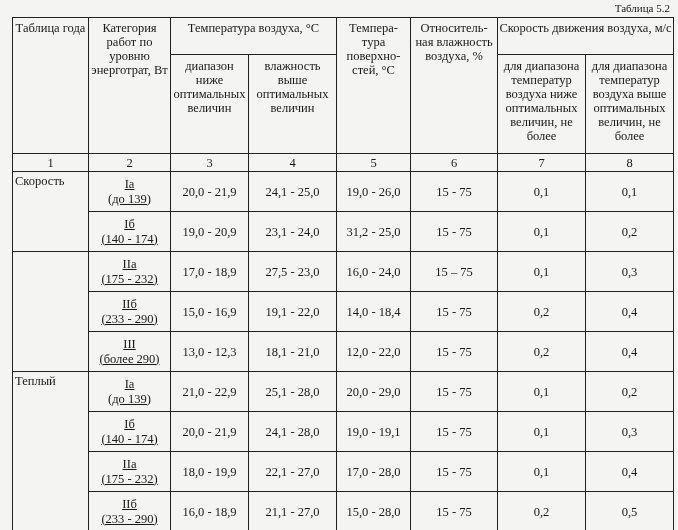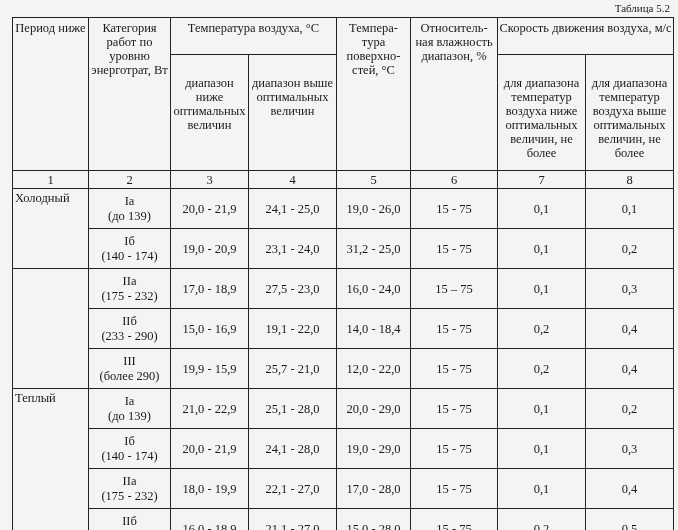--- a/index.html
+++ b/index.html
@@ -23,73 +23,73 @@
     line-height:14px;
   }
   td, th {
     border:1.3px solid #222;
     text-align:center;
     vertical-align:top;
     padding:2px 1px;
     font-weight:normal;
   }
   .hdr-top th { height:31px; padding-top:3px; }
-  .hdr-sub th { height:92px; padding-top:21px; }
+  .hdr-sub th { height:92px; padding-top:4px; }
   .num td { height:15px; padding:1px; vertical-align:middle; }
   .data td { height:35px; vertical-align:middle; }
   .data td.period { text-align:left; vertical-align:top; padding:2px 2px; }
-  .data td.cat { line-height:15px; }
+  .data td.cat { line-height:15px;text-decoration:underline; }
   .period-empty { }
 </style>
 </head>
 <body>
 
 <div class="caption">Таблица 5.2</div>
 
 <table>
   <colgroup>
     <col style="width:76px">
       <col style="width:82px">
       <col style="width:78px">
       <col style="width:88px">
     <col style="width:74px">
       <col style="width:87px">
       <col style="width:88px">
       <col style="width:88px">
   </colgroup>
   <thead>
     <tr class="hdr-top">
-      <th rowspan="2">Период ниже</th>
+      <th rowspan="2">Таблица года</th>
       <th rowspan="2">Категория работ по уровню энерготрат, Вт</th>
       <th colspan="2">Температура воздуха, °С</th>
       <th rowspan="2">Темпера-тура поверхно-стей, °С</th>
-      <th rowspan="2">Относитель-ная влажность диапазон, %</th>
+      <th rowspan="2">Относитель-ная влажность воздуха, %</th>
       <th colspan="2">Скорость движения воздуха, м/с</th>
     </tr>
     <tr class="hdr-sub">
       <th>диапазон ниже оптимальных величин</th>
-      <th>диапазон выше оптимальных величин</th>
+      <th>влажность выше оптимальных величин</th>
       <th>для диапазона температур воздуха ниже оптимальных величин, не более</th>
       <th>для диапазона температур воздуха выше оптимальных величин, не более</th>
     </tr>
     <tr class="num">
       <td>1</td>
       <td>2</td>
       <td>3</td>
       <td>4</td>
       <td>5</td>
       <td>6</td>
       <td>7</td>
       <td>8</td>
     </tr>
   </thead>
   <tbody>
 
     <tr class="data">
-      <td rowspan="2" class="period">Холодный</td>
+      <td rowspan="2" class="period">Скорость</td>
       <td class="cat"><span>Iа</span><br><span>(до 139)</span></td>
       <td>20,0 - 21,9</td>
       <td>24,1 - 25,0</td>
       <td>19,0 - 26,0</td>
       <td>15 - 75</td>
       <td>0,1</td>
       <td>0,1</td>
     </tr>
     <tr class="data">
       <td class="cat"><span>Iб</span><br><span>(140 - 174)</span></td>
@@ -114,43 +114,43 @@
       <td class="cat"><span>IIб</span><br><span>(233 - 290)</span></td>
       <td>15,0 - 16,9</td>
       <td>19,1 - 22,0</td>
       <td>14,0 - 18,4</td>
       <td>15 - 75</td>
       <td>0,2</td>
       <td>0,4</td>
     </tr>
     <tr class="data">
       <td class="cat"><span>III</span><br><span>(более 290)</span></td>
-      <td>19,9 - 15,9</td>
-      <td>25,7 - 21,0</td>
+      <td>13,0 - 12,3</td>
+      <td>18,1 - 21,0</td>
       <td>12,0 - 22,0</td>
       <td>15 - 75</td>
       <td>0,2</td>
       <td>0,4</td>
     </tr>
 
     <tr class="data">
       <td rowspan="5" class="period">Теплый</td>
       <td class="cat"><span>Iа</span><br><span>(до 139)</span></td>
       <td>21,0 - 22,9</td>
       <td>25,1 - 28,0</td>
       <td>20,0 - 29,0</td>
       <td>15 - 75</td>
       <td>0,1</td>
       <td>0,2</td>
     </tr>
     <tr class="data">
       <td class="cat"><span>Iб</span><br><span>(140 - 174)</span></td>
       <td>20,0 - 21,9</td>
       <td>24,1 - 28,0</td>
-      <td>19,0 - 29,0</td>
+      <td>19,0 - 19,1</td>
       <td>15 - 75</td>
       <td>0,1</td>
       <td>0,3</td>
     </tr>
     <tr class="data">
       <td class="cat"><span>IIа</span><br><span>(175 - 232)</span></td>
       <td>18,0 - 19,9</td>
       <td>22,1 - 27,0</td>
       <td>17,0 - 28,0</td>
       <td>15 - 75</td>

